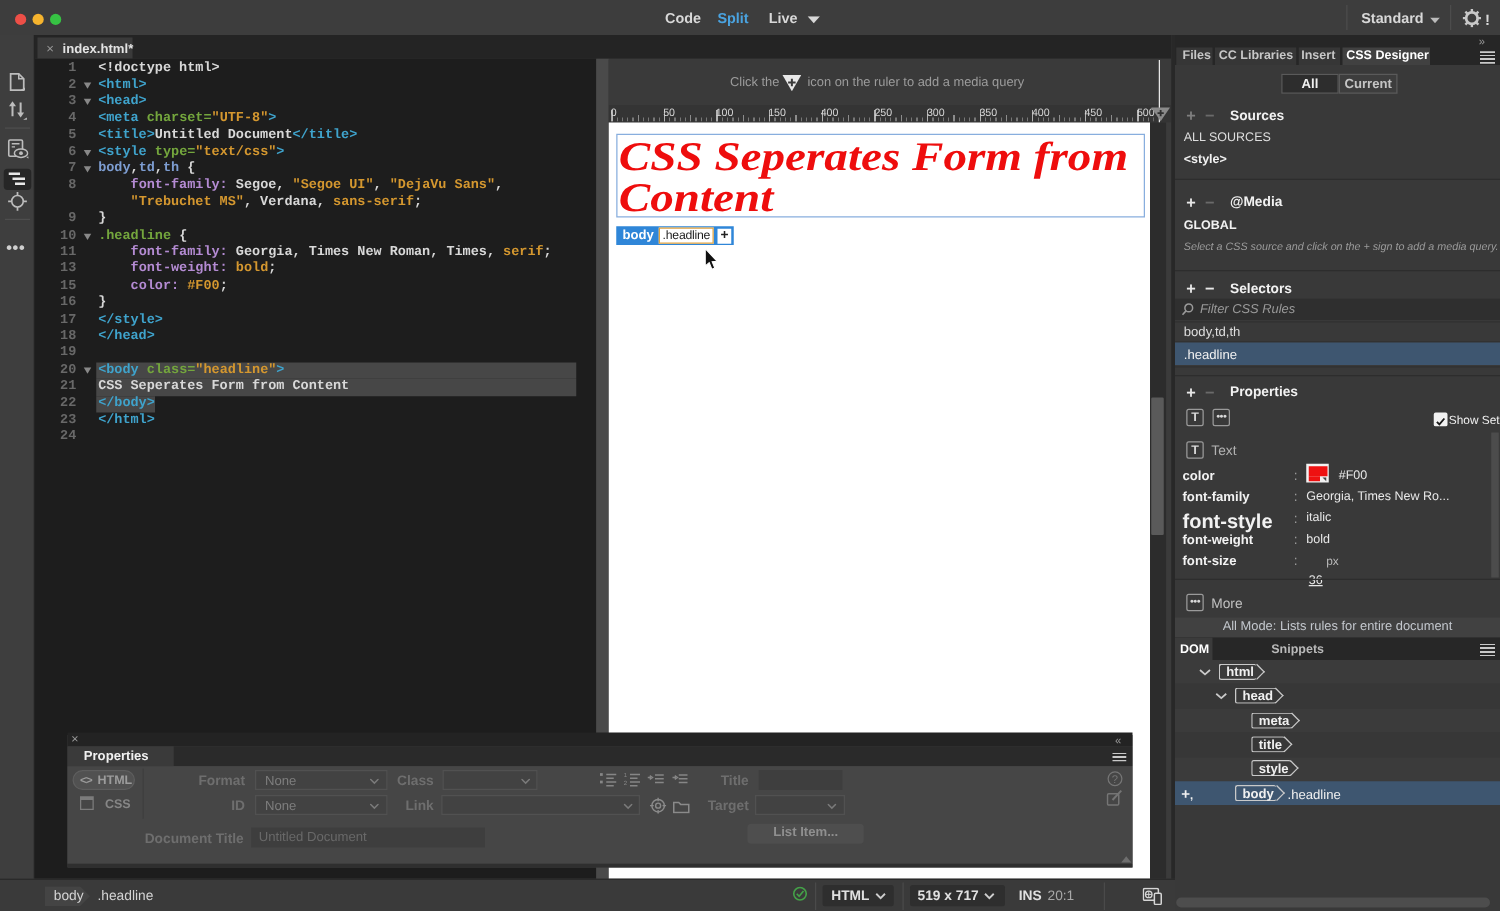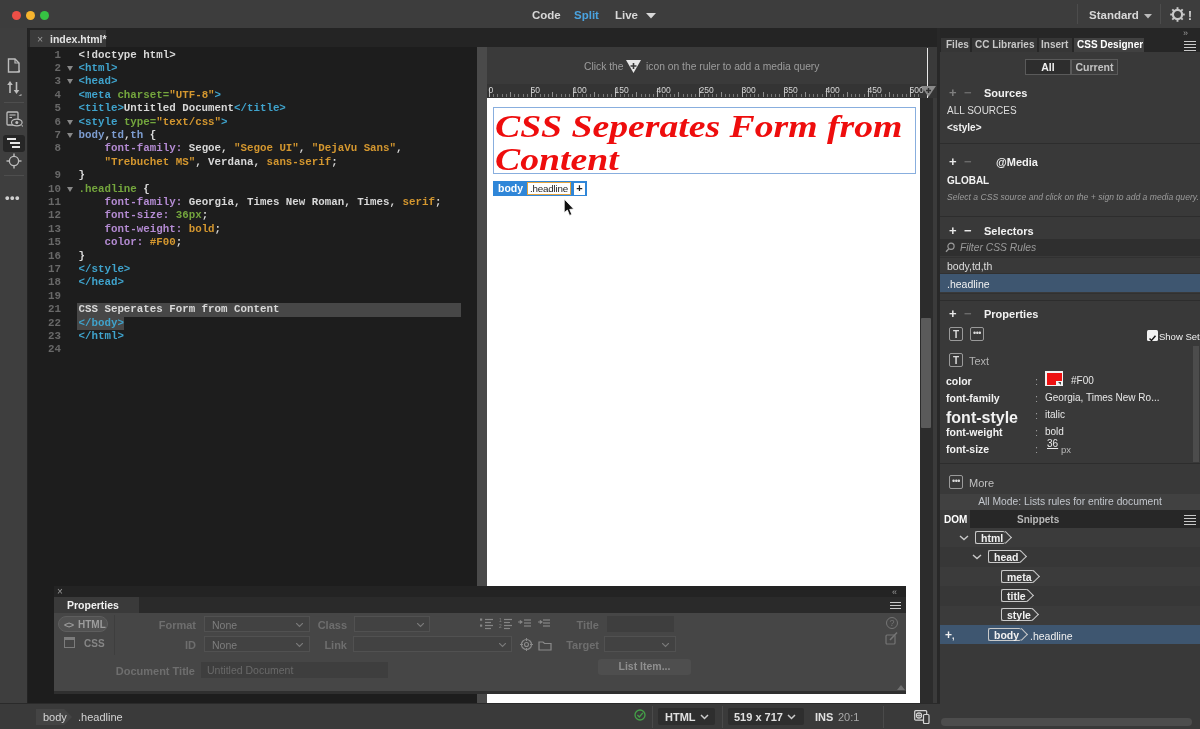--- a/index.html
+++ b/index.html
@@ -158,27 +158,27 @@
     <div class="crow"><span class="ln">3</span><span class="fold"></span><span class="ctext t">&lt;head&gt;</span></div>
     <div class="crow"><span class="ln">4</span><span class="ctext"><span class="t">&lt;meta</span> <span class="a">charset=</span><span class="s">"UTF-8"</span><span class="t">&gt;</span></span></div>
     <div class="crow"><span class="ln">5</span><span class="ctext"><span class="t">&lt;title&gt;</span>Untitled Document<span class="t">&lt;/title&gt;</span></span></div>
     <div class="crow"><span class="ln">6</span><span class="fold"></span><span class="ctext"><span class="t">&lt;style</span> <span class="a">type=</span><span class="s">"text/css"</span><span class="t">&gt;</span></span></div>
     <div class="crow"><span class="ln">7</span><span class="fold"></span><span class="ctext"><span class="b">body</span>,<span class="b">td</span>,<span class="b">th</span> {</span></div>
     <div class="crow"><span class="ln">8</span><span class="ctext">    <span class="p">font-family:</span> Segoe, <span class="s">"Segoe UI"</span>, <span class="s">"DejaVu Sans"</span>,</span></div>
     <div class="crow"><span class="ctext">    <span class="s">"Trebuchet MS"</span>, Verdana, <span class="k">sans-serif</span>;</span></div>
     <div class="crow"><span class="ln">9</span><span class="ctext">}</span></div>
     <div class="crow"><span class="ln">10</span><span class="fold"></span><span class="ctext"><span class="g">.headline</span> {</span></div>
     <div class="crow"><span class="ln">11</span><span class="ctext">    <span class="p">font-family:</span> Georgia, Times New Roman, Times, <span class="k">serif</span>;</span></div>
-    <div class="crow"><span class="ln">12</span><span class="ctext">    <span class="p">font-size:</span> <span class="v">36px</span>;</span></div>
     <div class="crow"><span class="ln">13</span><span class="ctext">    <span class="p">font-weight:</span> <span class="k">bold</span>;</span></div>
     <div class="crow"><span class="ln">15</span><span class="ctext">    <span class="p">color:</span> <span class="k">#F00</span>;</span></div>
     <div class="crow"><span class="ln">16</span><span class="ctext">}</span></div>
     <div class="crow"><span class="ln">17</span><span class="ctext t">&lt;/style&gt;</span></div>
     <div class="crow"><span class="ln">18</span><span class="ctext t">&lt;/head&gt;</span></div>
     <div class="crow"><span class="ln">19</span></div>
+    <div class="crow"><span class="ln">20</span><span class="fold"></span><span class="ctext sel" style="left:49px; padding-left:1.5px; width:384px;"><span class="t">&lt;body</span> <span class="a">class=</span><span class="s">"headline"</span><span class="t">&gt;</span></span></div>
     <div class="crow"><span class="ln">21</span><span class="ctext sel" style="left:49px; padding-left:1.5px; width:384px;">CSS Seperates Form from Content</span></div>
     <div class="crow"><span class="ln">22</span><span class="ctext sel t" style="left:49px; padding-left:1.5px;">&lt;/body&gt;</span></div>
     <div class="crow"><span class="ln">23</span><span class="ctext t">&lt;/html&gt;</span></div>
     <div class="crow"><span class="ln">24</span></div>
   </div>
 
   <div id="splitter" class="abs"></div>
   <div id="design" class="abs">
     <div id="mediabar">
         <span style="position:absolute; left:97px; top:13px;">Click the</span>
@@ -252,21 +252,21 @@
 
     <div class="abs" style="left:9px; top:57px; color:#7f7f7f; font-size:13px; font-weight:bold;">+</div>
     <div class="abs" style="left:24px; top:57px; color:#6a6a6a; font-size:13px; font-weight:bold;">−</div>
     <div class="abs" style="left:44px; top:59px; color:#f2f2f2; font-size:11px; font-weight:bold;">Sources</div>
     <div class="abs" style="left:7px; top:77px; color:#dedede; font-size:10px;">ALL SOURCES</div>
     <div class="abs" style="left:7px; top:94px; color:#f2f2f2; font-size:10px; font-weight:bold;">&lt;style&gt;</div>
     <div class="abs" style="left:0; top:115px; width:260px; height:1px; background:#2d2d2d;"></div>
 
     <div class="abs" style="left:9px; top:126px; color:#e8e8e8; font-size:13px; font-weight:bold;">+</div>
     <div class="abs" style="left:24px; top:126px; color:#6a6a6a; font-size:13px; font-weight:bold;">−</div>
-    <div class="abs" style="left:44px; top:128px; color:#f2f2f2; font-size:11px; font-weight:bold;margin-left:12px;">@Media</div>
+    <div class="abs" style="left:44px; top:128px; color:#f2f2f2; font-size:11px; font-weight:bold;">@Media</div>
     <div class="abs" style="left:7px; top:147px; color:#f2f2f2; font-size:10px; font-weight:bold;">GLOBAL</div>
     <div class="abs" style="left:7px; top:164px; color:#9b9b9b; font-size:8.6px; font-style:italic; white-space:nowrap;">Select a CSS source and click on the + sign to add a media query.</div>
     <div class="abs" style="left:0; top:188px; width:260px; height:1px; background:#2d2d2d;"></div>
 
     <div class="abs" style="left:9px; top:195px; color:#e8e8e8; font-size:13px; font-weight:bold;">+</div>
     <div class="abs" style="left:24px; top:195px; color:#e8e8e8; font-size:13px; font-weight:bold;">−</div>
     <div class="abs" style="left:44px; top:197px; color:#f2f2f2; font-size:11px; font-weight:bold;">Selectors</div>
     <div class="abs" style="left:0; top:211px; width:260px; height:17px; background:#2f2f2f;"></div>
     <div class="abs" style="left:0; top:228.5px; width:260px; height:1px; background:#313131;"></div>
     <div class="abs" style="left:0; top:245px; width:260px; height:1px; background:#313131;"></div>
@@ -305,21 +305,21 @@
     <div class="abs" style="left:95px; top:364px; color:#9a9a9a; font-size:11px;">:</div>
     <div class="abs" style="left:105px; top:364px; color:#e8e8e8; font-size:10px; white-space:nowrap;">Georgia, Times New Ro...</div>
     <div class="abs" style="left:6px; top:381px; color:#f2f2f2; font-size:16px; font-weight:bold;">font-style</div>
     <div class="abs" style="left:95px; top:381px; color:#9a9a9a; font-size:11px;">:</div>
     <div class="abs" style="left:105px; top:381px; color:#e8e8e8; font-size:10px;">italic</div>
     <div class="abs" style="left:6px; top:398px; color:#f2f2f2; font-size:10.5px; font-weight:bold;">font-weight</div>
     <div class="abs" style="left:95px; top:398px; color:#9a9a9a; font-size:11px;">:</div>
     <div class="abs" style="left:105px; top:398px; color:#e8e8e8; font-size:10px;">bold</div>
     <div class="abs" style="left:6px; top:415px; color:#f2f2f2; font-size:10.5px; font-weight:bold;">font-size</div>
     <div class="abs" style="left:95px; top:415px; color:#9a9a9a; font-size:11px;">:</div>
-    <div class="abs" style="left:107px; top:410px; color:#e8e8e8; font-size:10px; text-decoration:underline;">36</div>
+    <div class="abs" style="left:107px; top:431px; color:#e8e8e8; font-size:10px; text-decoration:underline;">36</div>
     <div class="abs" style="left:121px; top:416px; color:#b9b9b9; font-size:9.5px;">px</div>
     <div class="abs" style="left:0; top:435px; width:260px; height:1px; background:#2d2d2d;"></div>
 
     <div class="abs" style="left:9px; top:447px; width:14px; height:14px; border:1px solid #9a9a9a; border-radius:2px; color:#dadada; font-size:9px; text-align:center; line-height:11px; letter-spacing:-0.5px;">•••</div>
     <div class="abs" style="left:29px; top:449px; color:#c0c0c0; font-size:11px;">More</div>
 
     <div class="abs" style="left:0; top:466px; width:260px; height:16px; background:#414141; color:#c3c7cd; font-size:10.3px; text-align:center; line-height:16px;">All Mode: Lists rules for entire document</div>
 
     <div class="abs" style="left:0; top:482px; width:260px; height:18px; background:#272727;"></div>
     <div class="abs" style="left:0px; top:482px; width:30px; height:18px; background:#3b3b3b;"></div>

